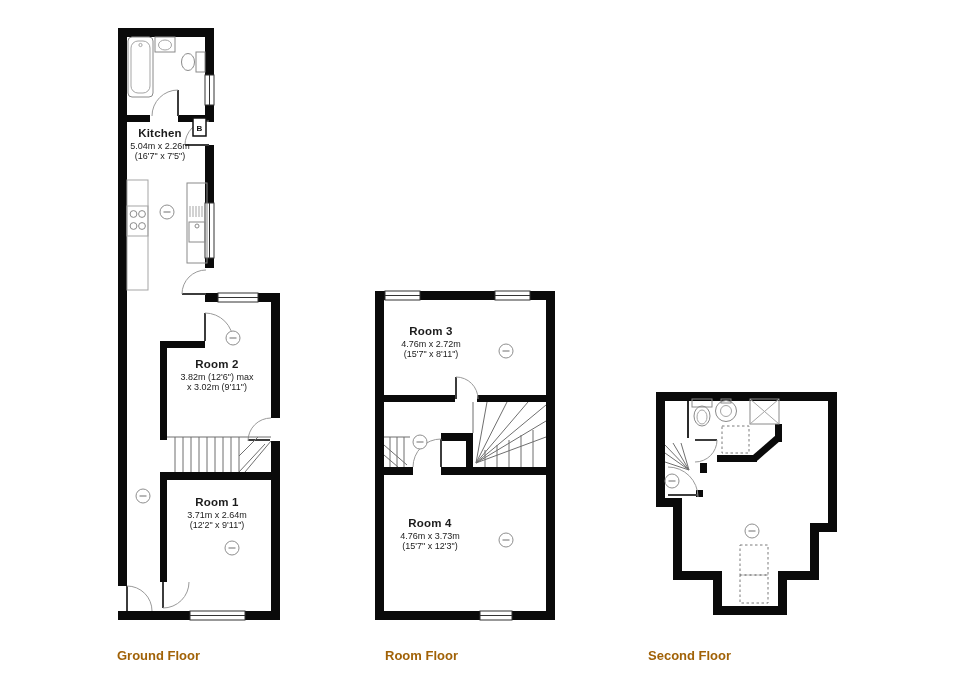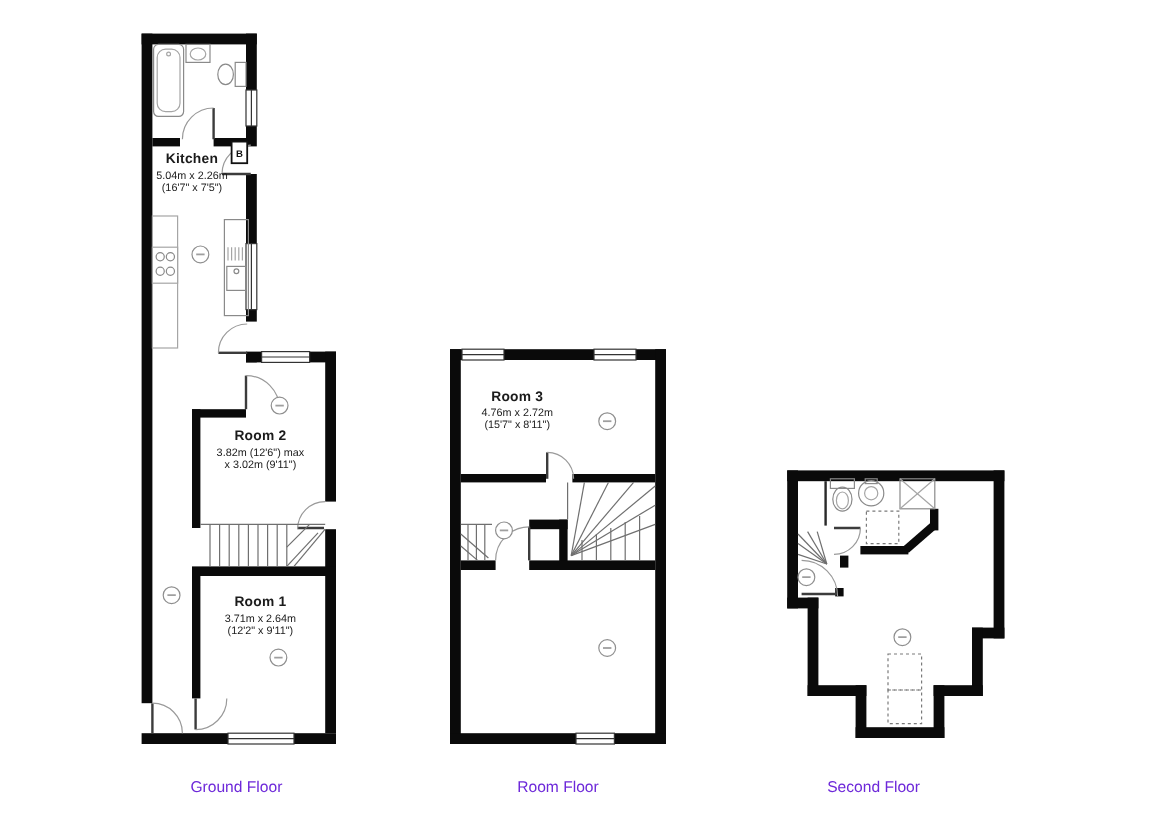--- a/index.html
+++ b/index.html
@@ -2,21 +2,21 @@
 <html><head>
 <meta charset="utf-8">
 <style>
   html,body{margin:0;padding:0;background:#fff;}
   .canvas{position:relative;width:980px;height:696px;background:#ffffff;
           font-family:"Liberation Sans","DejaVu Sans",sans-serif;overflow:hidden;}
   .plan{position:absolute;}
   .room-label{position:absolute;text-align:center;color:#1b1b1b;line-height:1.18;pointer-events:none;}
   .room-label .name{font-weight:bold;font-size:11.5px;letter-spacing:.2px;display:block;}
   .room-label .dim{font-size:9px;display:block;}
-  .floor-title{position:absolute;text-align:center;font-weight:normal;font-size:13px;color:#6d28d9;}
+  .floor-title{position:absolute;text-align:left;font-weight:bold;font-size:13px;color:#a16207;}
   svg .wall{fill:#0a0a0a;stroke:none;}
   svg .thinwall{fill:#2a2a2a;}
   svg .fix{stroke:#8a8a8a;fill:none;stroke-width:1;}
   svg .fix2{stroke:#a5a5a5;fill:none;stroke-width:1;}
   svg .stair{stroke:#6f6f6f;fill:none;stroke-width:1;}
   svg .arc{stroke:#9a9a9a;fill:none;stroke-width:1;}
   svg .leaf{stroke:#3c3c3c;stroke-width:2;fill:none;}
   svg .winframe{fill:#ffffff;stroke:#333;stroke-width:1;}
   svg .winline{stroke:#333;stroke-width:1;}
   svg .dash{stroke:#7a7a7a;stroke-width:1;fill:none;stroke-dasharray:2.5 2.5;}
@@ -305,18 +305,23 @@
   <div class="room-label" style="left:158px;top:496px;width:118px;">
     <span class="name">Room 1</span>
     <span class="dim">3.71m x 2.64m</span>
     <span class="dim">(12'2" x 9'11")</span>
   </div>
   <div class="room-label" style="left:372px;top:325px;width:118px;">
     <span class="name">Room 3</span>
     <span class="dim">4.76m x 2.72m</span>
     <span class="dim">(15'7" x 8'11")</span>
   </div>
+  <div class="room-label" style="left:371px;top:517px;width:118px;">
+    <span class="name">Room 4</span>
+    <span class="dim">4.76m x 3.73m</span>
+    <span class="dim">(15'7" x 12'3")</span>
+  </div>
 
   <div class="floor-title" style="left:117px;top:648px;width:160px;">Ground Floor</div>
   <div class="floor-title" style="left:385px;top:648px;width:160px;">Room Floor</div>
   <div class="floor-title" style="left:648px;top:648px;width:160px;">Second Floor</div>
 
 </div>
 
 </body></html>

